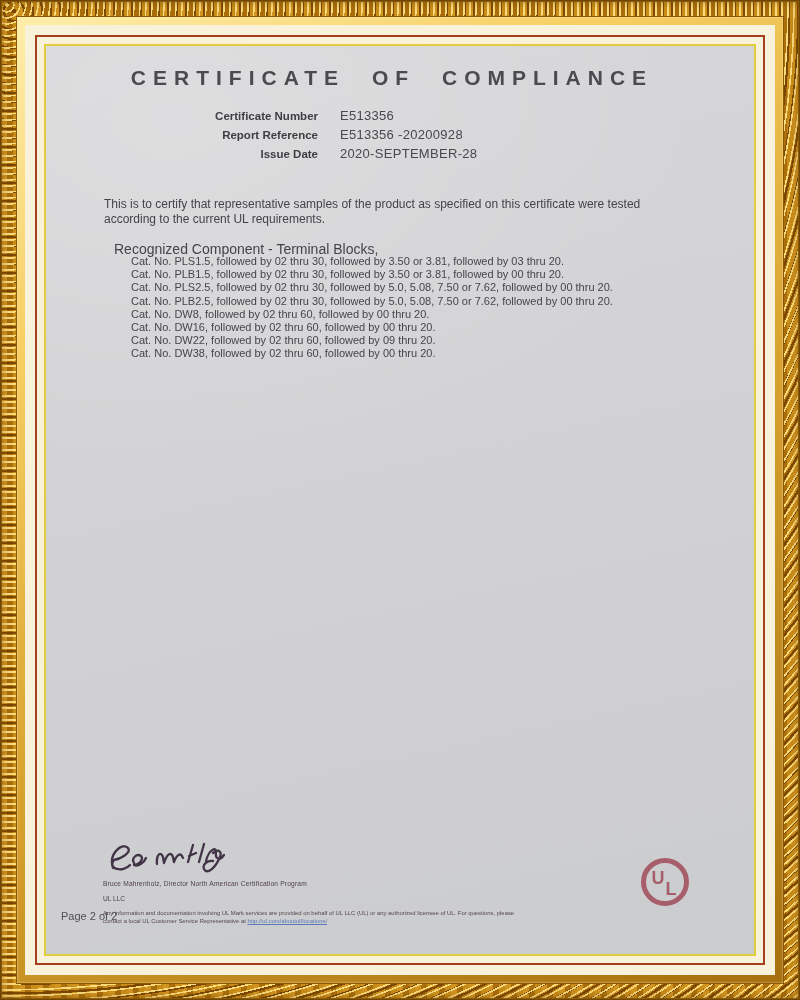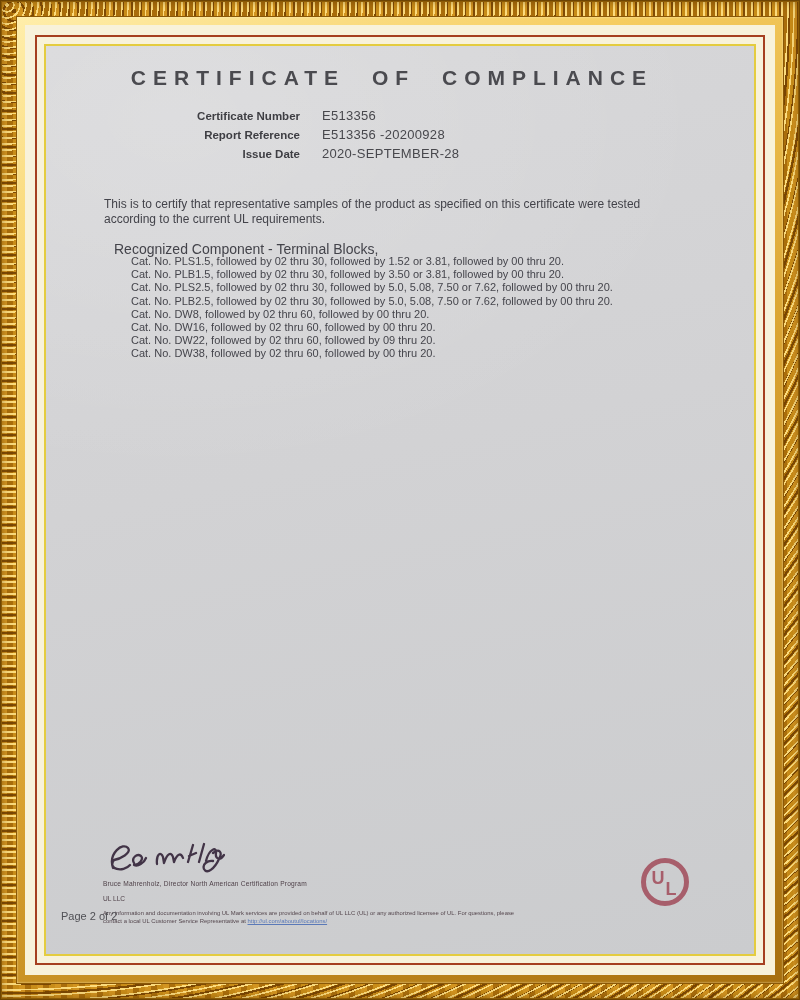--- a/index.html
+++ b/index.html
@@ -52,21 +52,21 @@
     font-size: 21px;
     font-weight: bold;
     letter-spacing: 7px;
     word-spacing: 14px;
     color: #4a4a4f;
     white-space: nowrap;
   }
 
   .fields {
     position: absolute;
-    top: 62px; left: 38px;
+    top: 62px; left: 56px;
     display: grid;
     grid-template-columns: 216px auto;
     column-gap: 22px;
     row-gap: 4px;
     align-items: baseline;
   }
   .field-label {
     text-align: right;
     font-weight: bold;
     font-size: 11.5px;
@@ -161,21 +161,21 @@
                 <div class="field-value">E513356 -20200928</div>
                 <div class="field-label">Issue Date</div>
                 <div class="field-value">2020-SEPTEMBER-28</div>
               </div>
 
               <div class="certify-text">This is to certify that representative samples of the product as specified on this certificate were tested according to the current UL requirements.</div>
 
               <div class="recognized">Recognized Component - Terminal Blocks,</div>
 
               <div class="catalog-list">
-                <div class="catalog-item">Cat. No. PLS1.5, followed by 02 thru 30, followed by 1.52 or 3.81, followed by 00 thru 20.</div>
+                <div class="catalog-item">Cat. No. PLS1.5, followed by 02 thru 30, followed by 3.50 or 3.81, followed by 03 thru 20.</div>
                 <div class="catalog-item">Cat. No. PLB1.5, followed by 02 thru 30, followed by 3.50 or 3.81, followed by 00 thru 20.</div>
                 <div class="catalog-item">Cat. No. PLS2.5, followed by 02 thru 30, followed by 5.0, 5.08, 7.50 or 7.62, followed by 00 thru 20.</div>
                 <div class="catalog-item">Cat. No. PLB2.5, followed by 02 thru 30, followed by 5.0, 5.08, 7.50 or 7.62, followed by 00 thru 20.</div>
                 <div class="catalog-item">Cat. No. DW8, followed by 02 thru 60, followed by 00 thru 20.</div>
                 <div class="catalog-item">Cat. No. DW16, followed by 02 thru 60, followed by 00 thru 20.</div>
                 <div class="catalog-item">Cat. No. DW22, followed by 02 thru 60, followed by 09 thru 20.</div>
                 <div class="catalog-item">Cat. No. DW38, followed by 02 thru 60, followed by 00 thru 20.</div>
               </div>
 
               <div class="signature-block">

